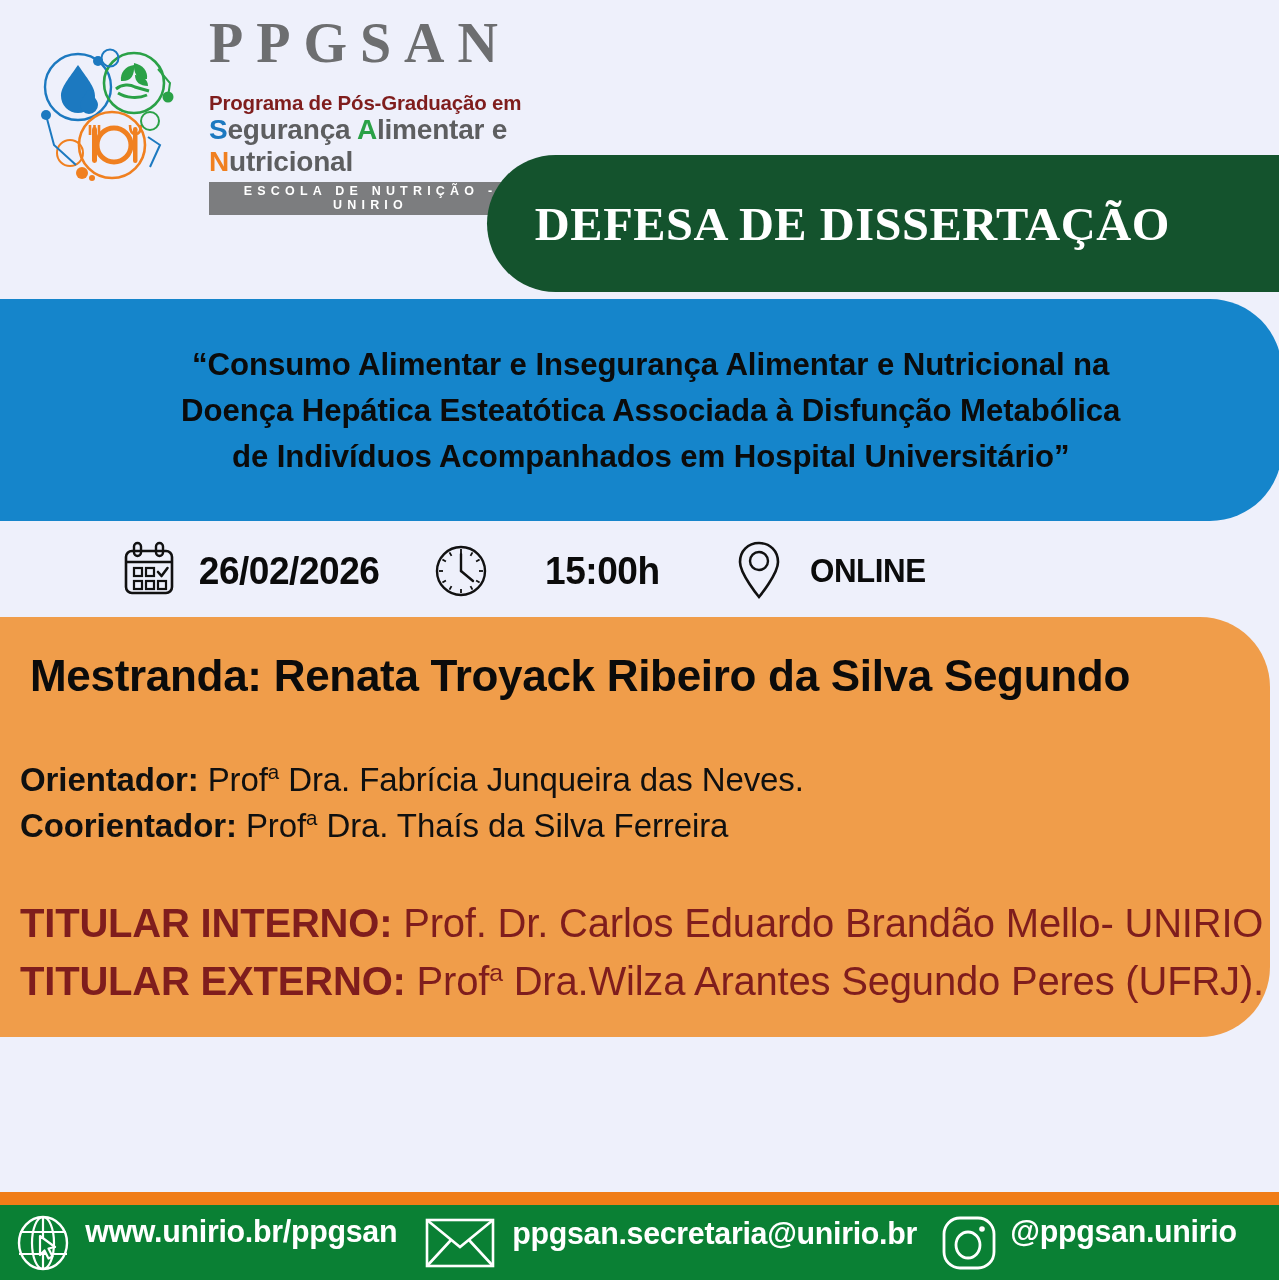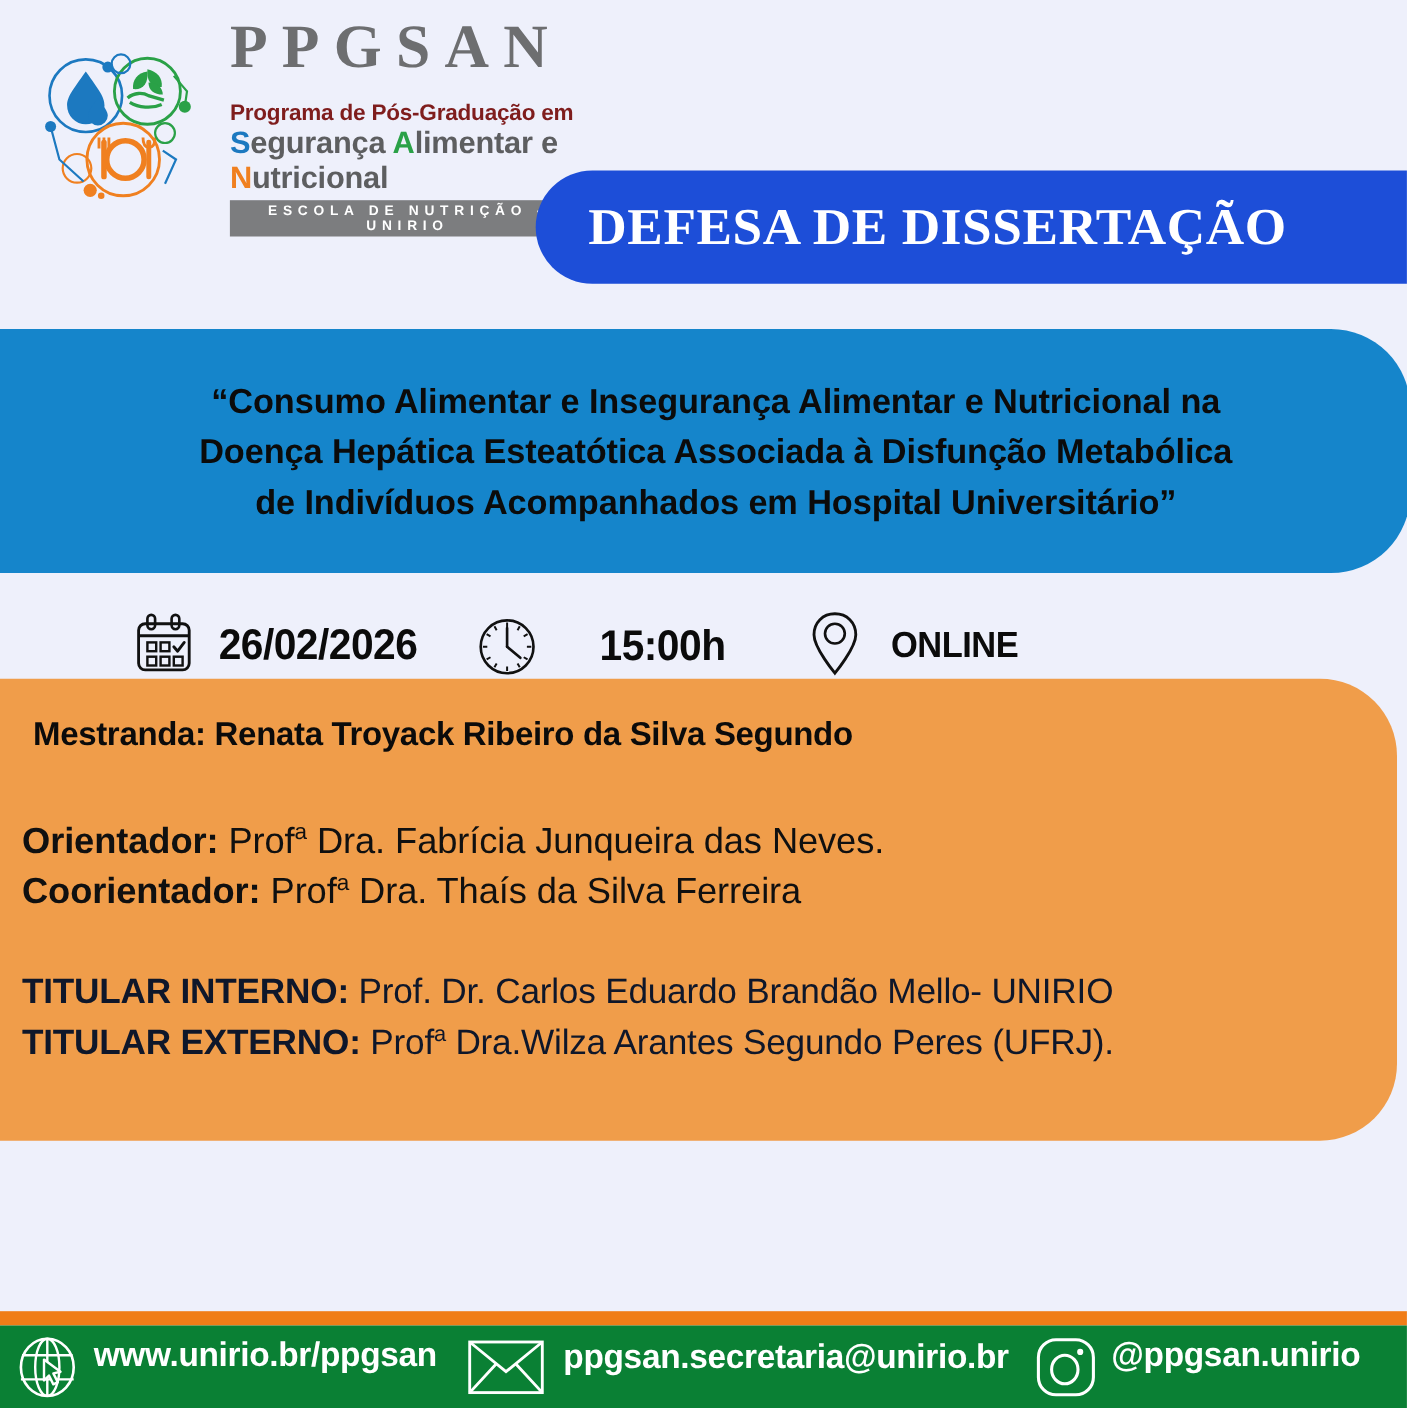--- a/index.html
+++ b/index.html
@@ -20,57 +20,57 @@
   .ppgsan-sub1{font-size:20.5px;font-weight:700;color:#7f1d1d;letter-spacing:-0.2px;line-height:1.15;margin-top:18px;}
   .ppgsan-sub2{font-size:28px;font-weight:700;letter-spacing:-0.2px;line-height:1.15;}
   .ppgsan-sub2 .s-b{color:#1c79c0;}
   .ppgsan-sub2 .s-g{color:#2aa147;}
   .ppgsan-sub2 .s-o{color:#f08020;}
   .ppgsan-sub2 .s-d{color:#5d5e60;}
   .ppgsan-bar{background:#7c7d7f;color:#fff;font-size:12.5px;font-weight:700;letter-spacing:5.2px;padding:2px 6px 3px 8px;margin-top:3px;text-align:center;}
 
   
   .green-pill{
-    position:absolute;left:487px;top:155px;width:792px;height:103px;
-    background:#1d4ed8;border-radius:78px 0 0 78px;
+    position:absolute;left:487px;top:155px;width:792px;height:137px;
+    background:#14532d;border-radius:78px 0 0 78px;
     display:flex;align-items:center;justify-content:center;
   }
   .green-pill-text{
     color:#ffffff;font-family:"Liberation Serif",serif;font-weight:700;
     font-size:47px;letter-spacing:0.5px;
     transform:scaleX(1.03);
     padding-right:60px;
   }
 
   
   .blue-band{
     position:absolute;left:-40px;top:299px;width:1322px;height:222px;
     background:#1585cb;border-radius:0 72px 72px 0;
     display:flex;align-items:center;justify-content:center;
   }
   .blue-band-inner{width:1120px;text-align:center;color:#0b0b0b;font-weight:700;font-size:31.5px;line-height:1.47;transform:scaleX(0.99);letter-spacing:-0.1px;padding-left:60px;}
 
   
-  .info-row{position:absolute;left:0;top:525px;width:1121px;height:92px;display:flex;align-items:flex-end;}
+  .info-row{position:absolute;left:0;top:525px;width:1121px;height:92px;display:flex;align-items:center;}
   .info-item{display:flex;align-items:center;}
   .info-item .lbl{font-weight:700;font-size:39px;color:#0b0b0b;letter-spacing:-0.5px;transform:scaleX(0.95);}
   .icon-svg{display:block;}
 
   
   .orange-panel{
     position:absolute;left:-30px;top:617px;width:1300px;height:420px;
     background:#f09d4a;border-radius:0 70px 70px 0;
     padding:18px 0 0 0;box-sizing:border-box;
   }
-  .mestranda{font-size:30px;font-weight:700;color:#0b0b0b;margin:16px 0 0 60px;letter-spacing:-0.3px;}
+  .mestranda{font-size:44px;font-weight:700;color:#0b0b0b;margin:16px 0 0 60px;letter-spacing:-0.3px;}
   .advisors{margin:56px 0 12px 50px;}
   .advisor-line{font-size:33px;color:#101010;line-height:1.38;letter-spacing:-0.1px;}
   .advisor-line b{font-weight:700;}
   .board{margin:46px 0 0 50px;}
-  .board-line{font-size:32px;color:#0f172a;line-height:1.45;letter-spacing:-0.2px;}
+  .board-line{font-size:40px;color:#7f1d1d;line-height:1.45;letter-spacing:-0.2px;}
   .board-line b{font-weight:700;}
   .sup{font-size:0.62em;vertical-align:super;}
 
   
   .sponsors{position:absolute;left:0;top:1060px;width:1279px;height:130px;}
 
   
   .footer-stripe{position:absolute;left:0;top:1192px;width:1279px;height:13px;background:#f07d17;}
   .footer{position:absolute;left:0;top:1205px;width:1279px;height:75px;background:#0a8034;display:flex;align-items:center;}
   .footer-item{display:flex;align-items:flex-start;}

